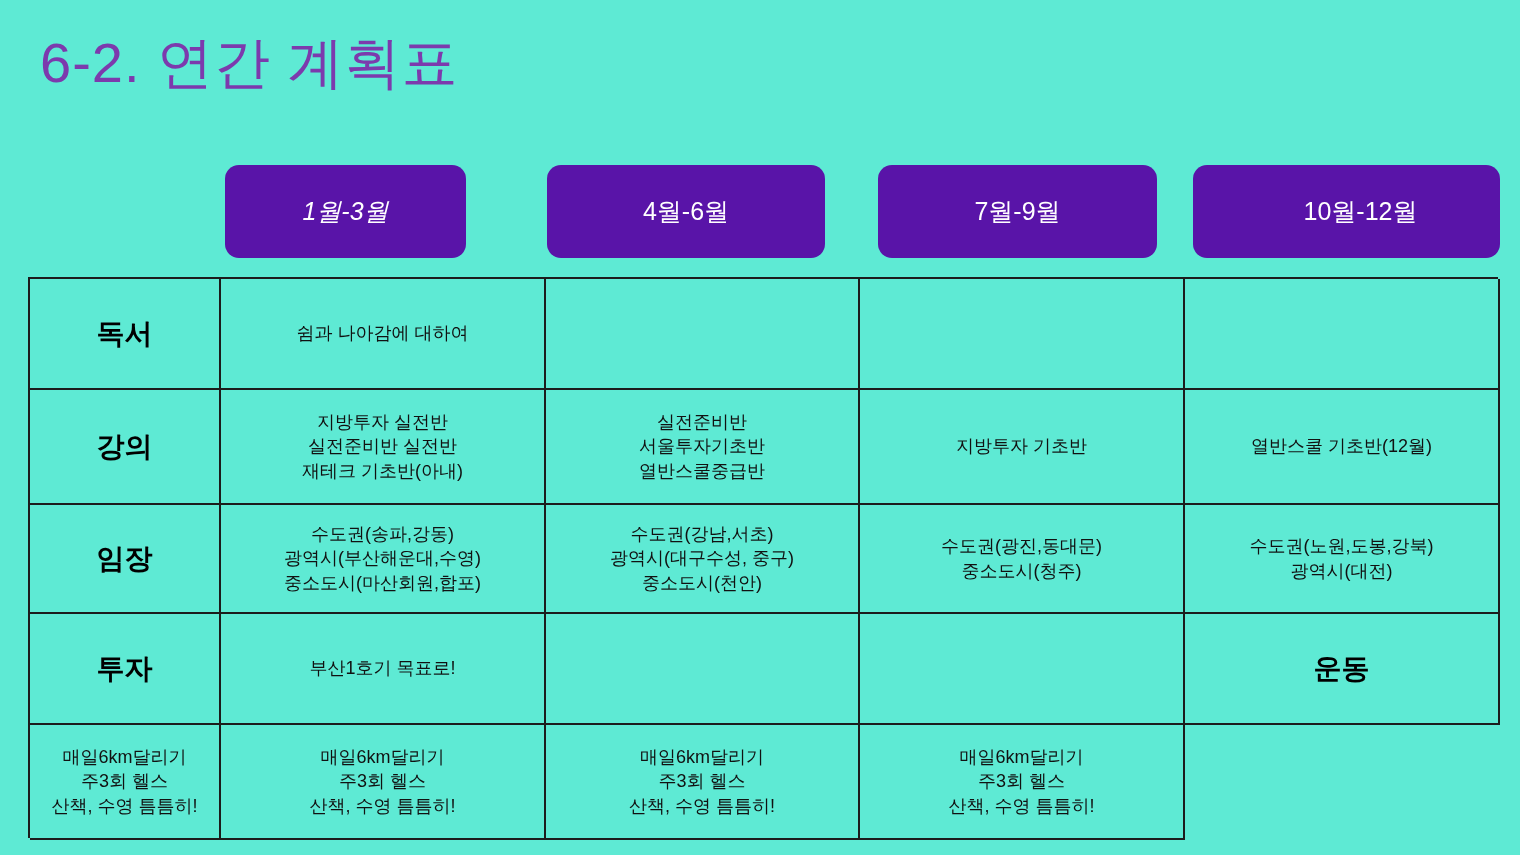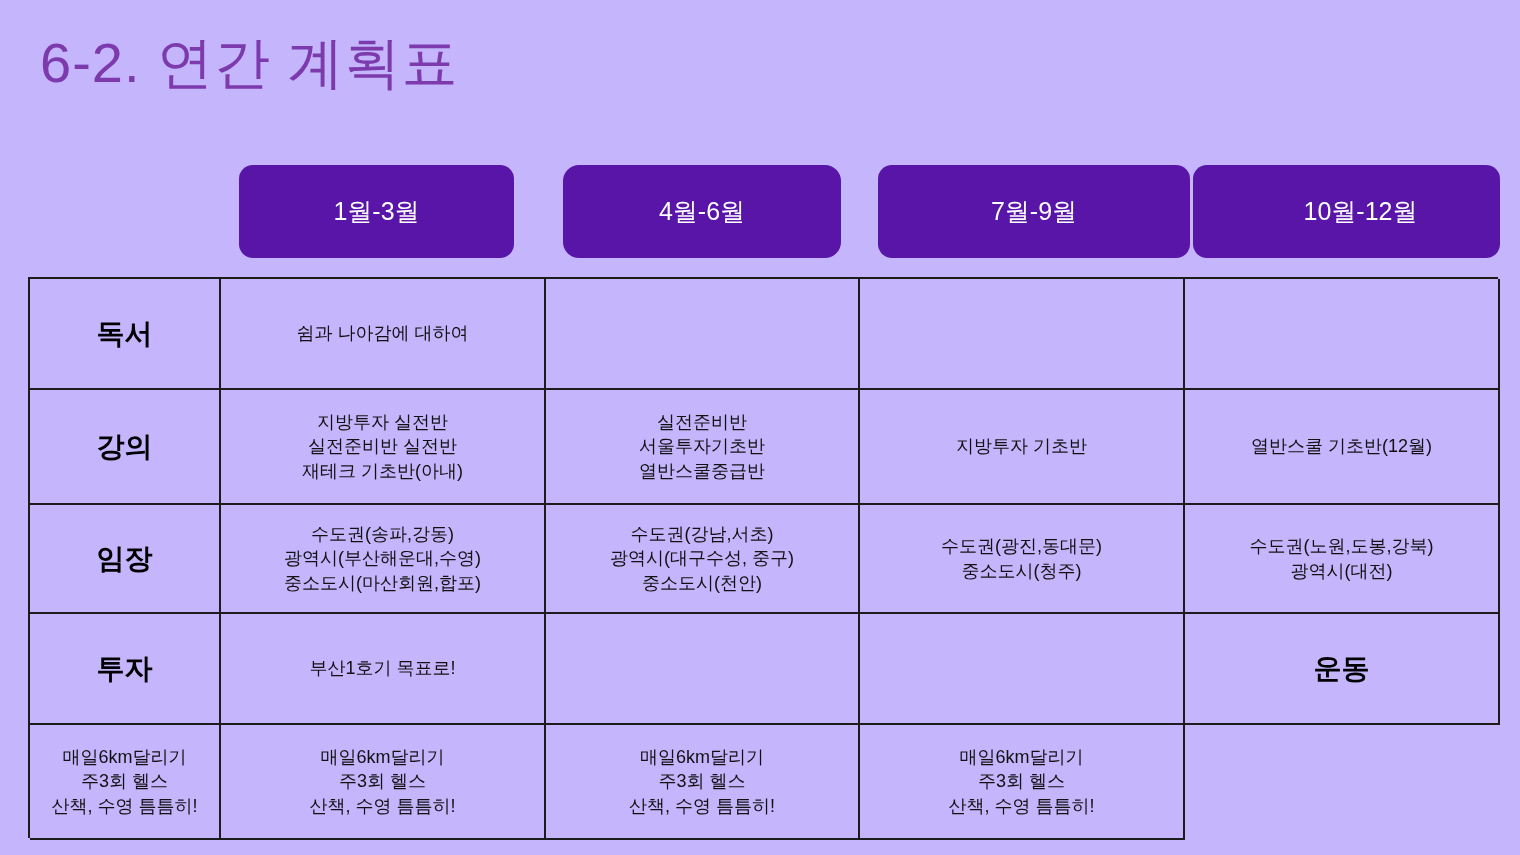--- a/index.html
+++ b/index.html
@@ -5,21 +5,21 @@
   html, body {
     margin: 0;
     padding: 0;
     background: #ffffff;
     font-family: "Liberation Sans", "DejaVu Sans", sans-serif;
   }
   .page {
     position: relative;
     width: 1520px;
     height: 855px;
-    background: #c4b5fd;
+    background: #5eead4;
     overflow: hidden;
   }
   .title {
     position: absolute;
     left: 40px;
     top: 26px;
     font-size: 56px;
     font-weight: 500;
     color: #7c3aad;
     letter-spacing: 1px;
@@ -30,23 +30,23 @@
     top: 165px;
     height: 93px;
     background: #5914a8;
     border-radius: 14px;
     color: #ffffff;
     font-size: 25px;
     display: flex;
     align-items: center;
     justify-content: center;
   }
-  .qbtn:nth-of-type(1) { left: 239px;  width: 275px; }
-  .qbtn:nth-of-type(2) { left: 563px;  width: 278px; border-radius: 16px; }
-  .qbtn:nth-of-type(3) { left: 878px;  width: 312px; }
+  .qbtn:nth-of-type(1) { left: 225px;  width: 241px; font-style: italic; }
+  .qbtn:nth-of-type(2) { left: 547px;  width: 278px; }
+  .qbtn:nth-of-type(3) { left: 878px;  width: 279px; }
   .qbtn:nth-of-type(4) { left: 1193px; width: 279px; padding-left: 28px; }
   .plan-table {
     position: absolute;
     left: 28px;
     top: 277px;
     width: 1470px;
     height: 561px;
     display: grid;
     grid-template-columns: 191px 325px 314px 325px 315px;
     grid-template-rows: 111px 115px 109px 111px 115px;

